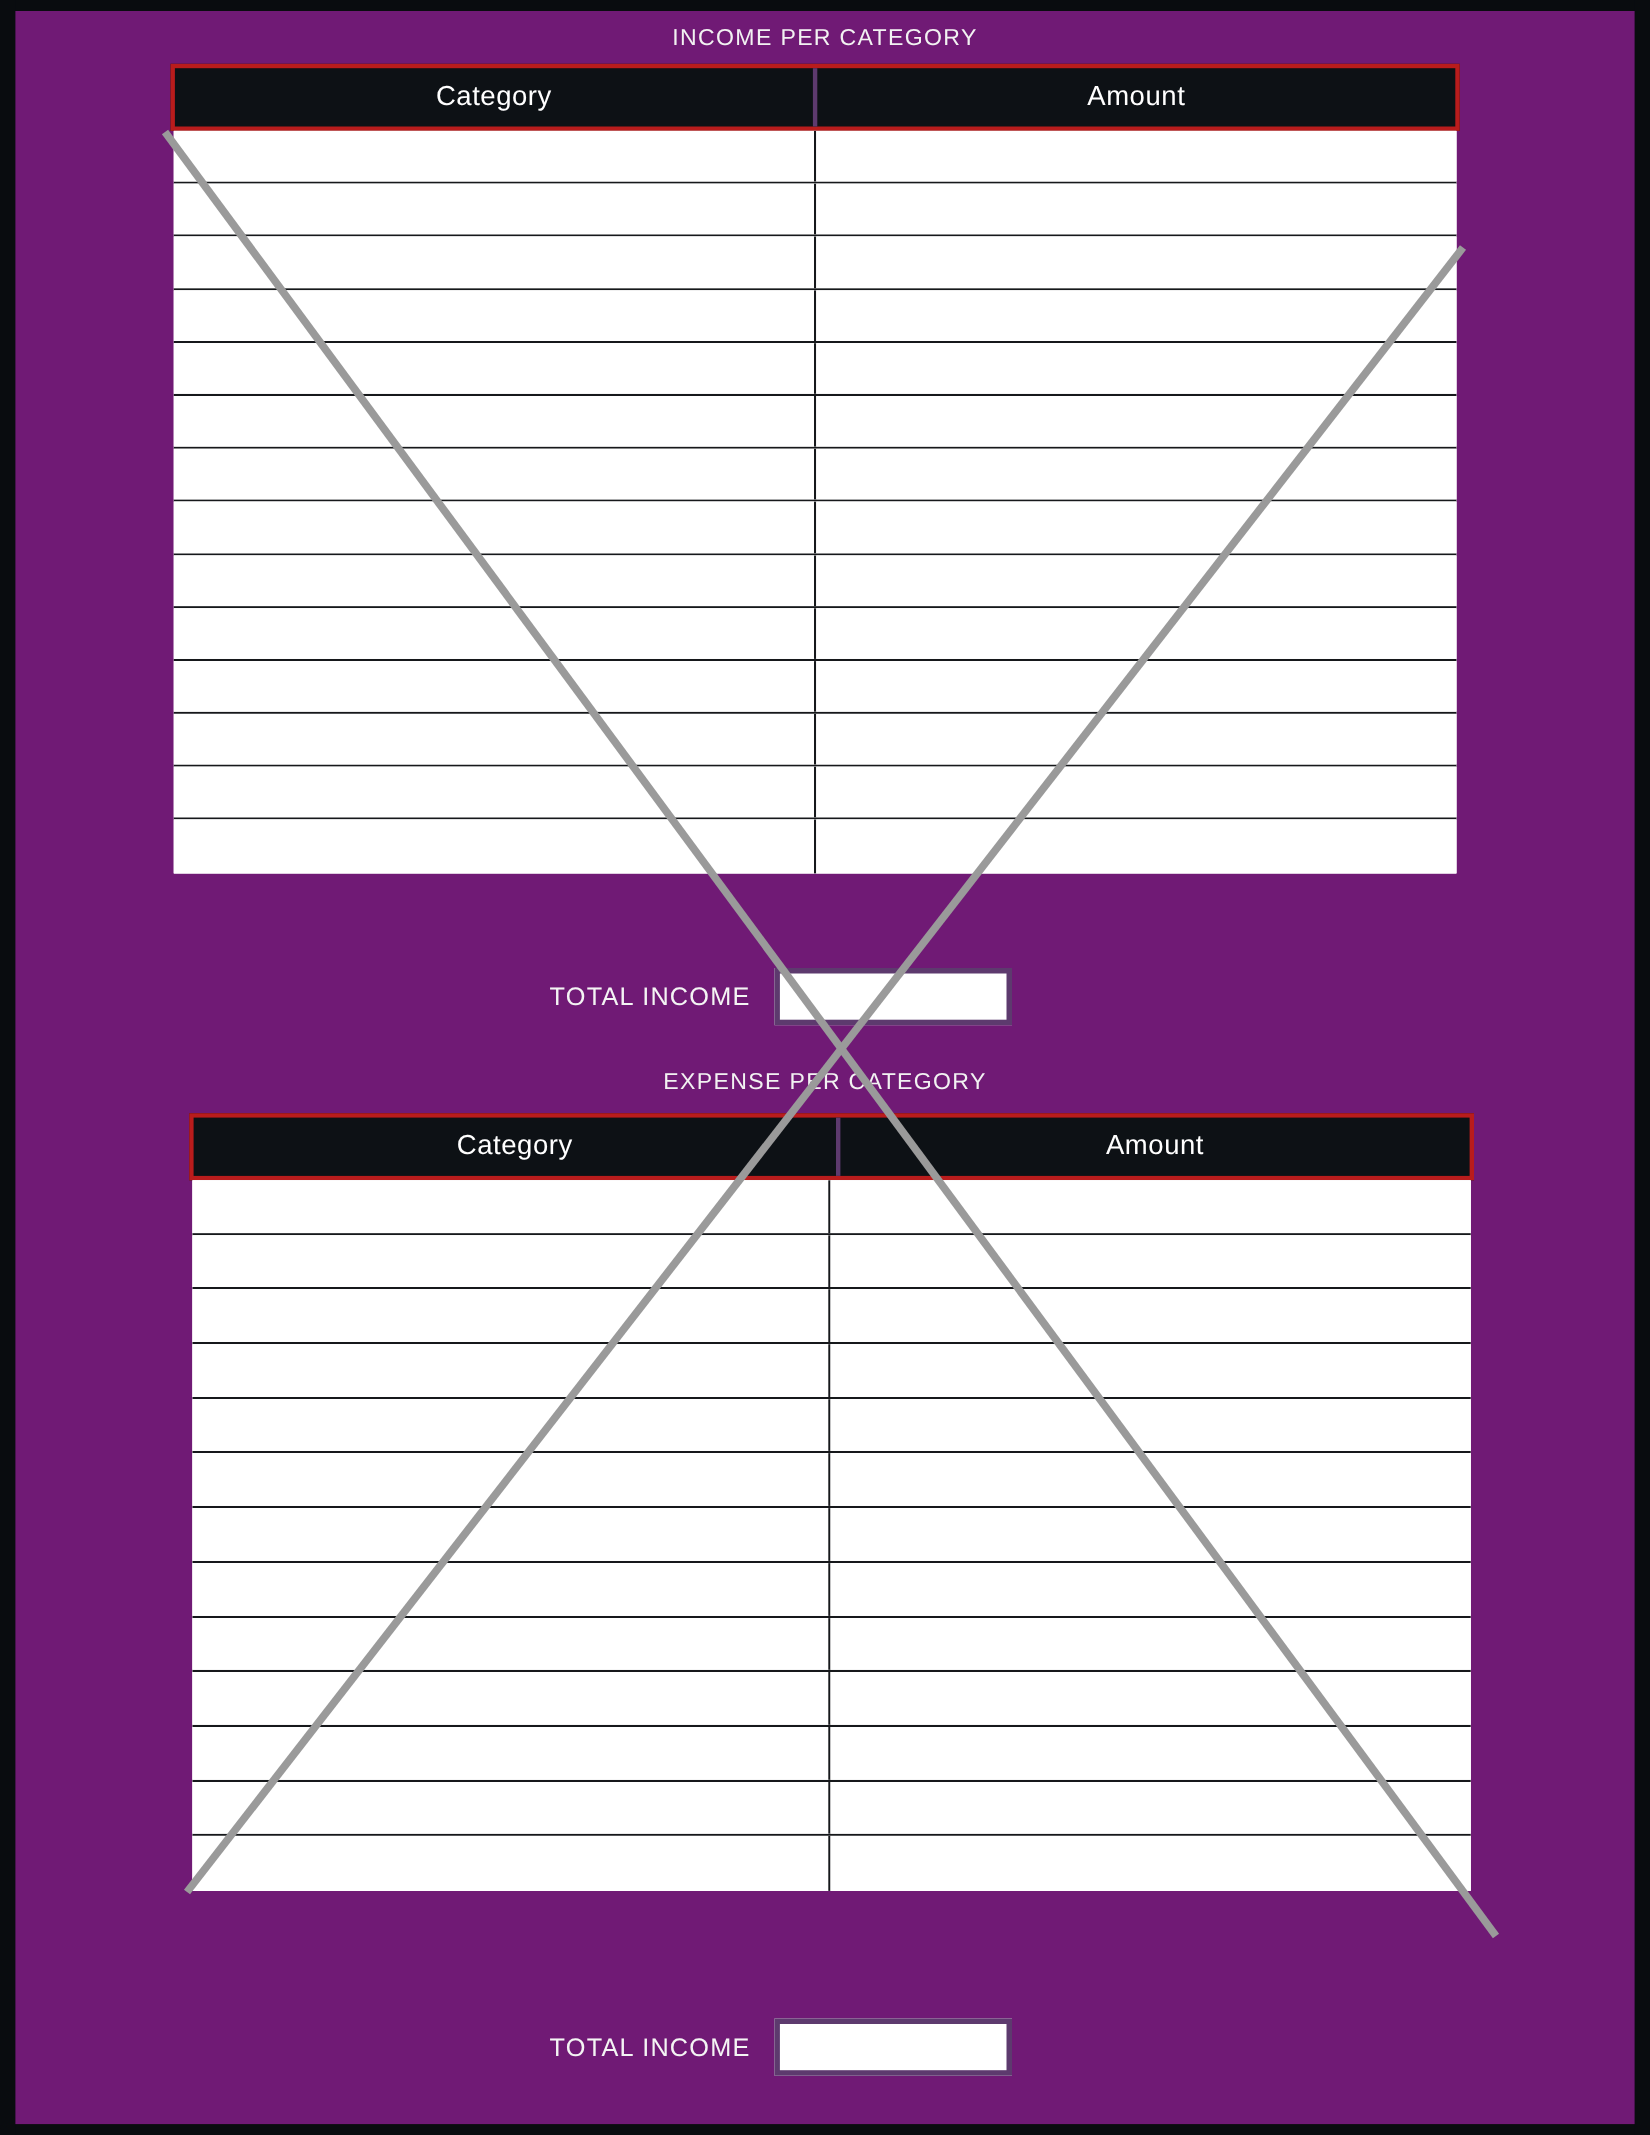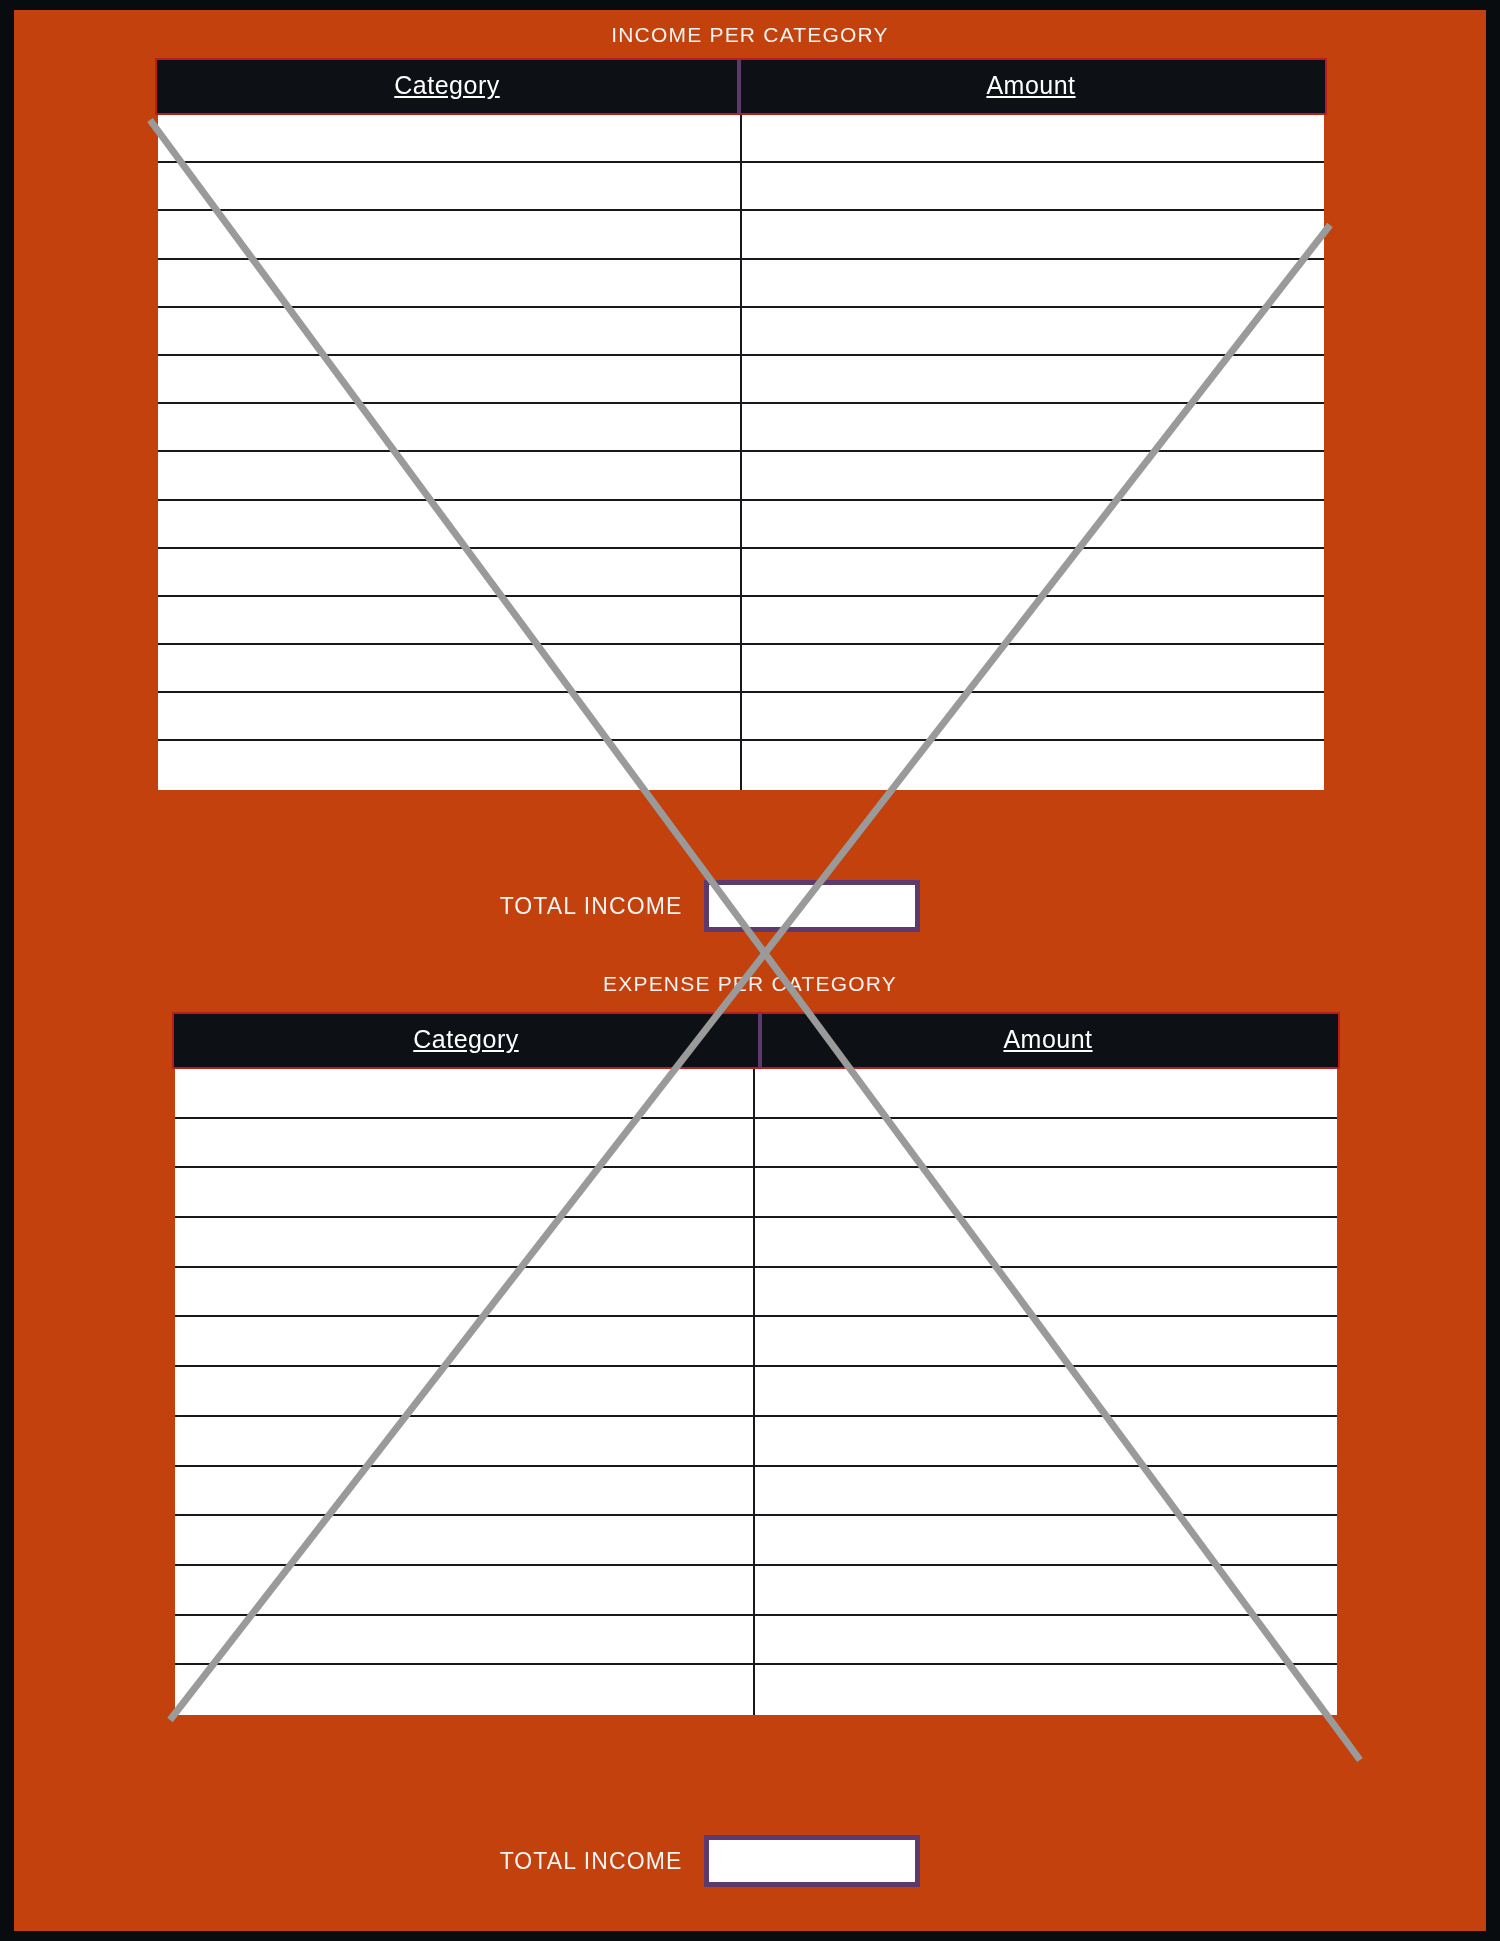--- a/index.html
+++ b/index.html
@@ -15,21 +15,21 @@
     font-family: "Liberation Sans", sans-serif;
     color: #ffffff;
   }
 
   
   #page {
     position: absolute;
     left: 0; top: 0;
     width: 1500px;
     height: 1941px;
-    background: #c2410c;
+    background: #701a75;
     border-radius: 31px;
   }
 
   
   .gutter-left, .gutter-right, .gutter-top, .gutter-bottom {
     position: absolute;
     background: #090c0f;
   }
   .gutter-left   { left: 0;    top: 0; width: 14px;  height: 1941px; }
   .gutter-right  { right: 0;   top: 0; width: 14px;  height: 1941px; }
@@ -55,24 +55,23 @@
   }
   #income-title  { top: 23px; }
   #expense-title { top: 972px; }
 
   
   .table-block {
     position: absolute;
   }
   .hdr-row {
     display: flex;
-    border: 2px solid #b91c1c;
+    border: 4px solid #b91c1c;
     background: #0d1115;
     box-sizing: border-box;
-    text-decoration: underline;
   }
   .hdr-cell {
     box-sizing: border-box;
     text-align: center;
     font-size: 25px;
     letter-spacing: 0.5px;
     color: #ffffff;
     padding: 11px 0 13px 0;
   }
   .hdr-cell.left  { border-right: 4px solid #5d3a6e; }

